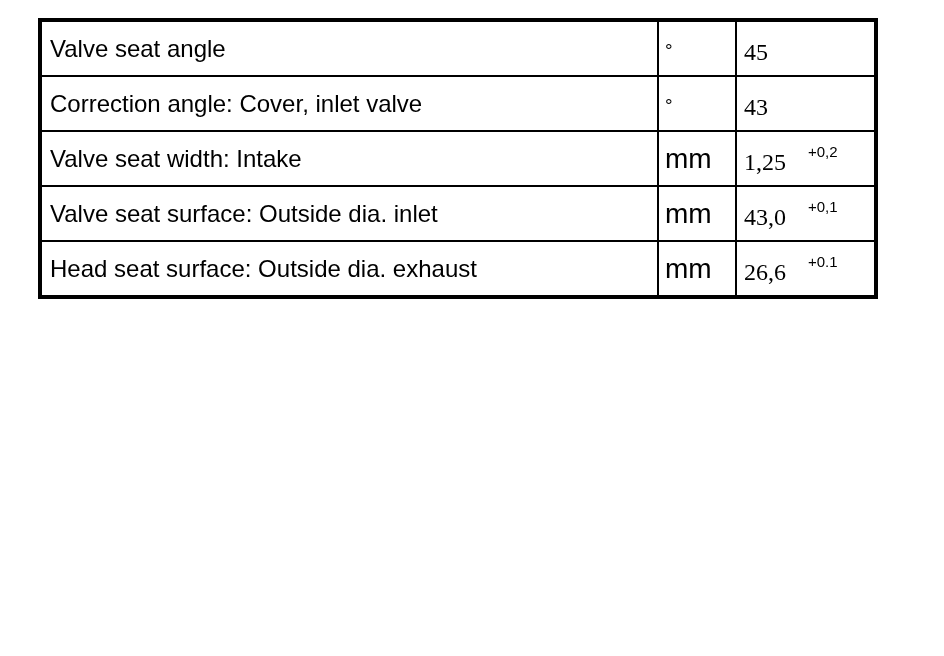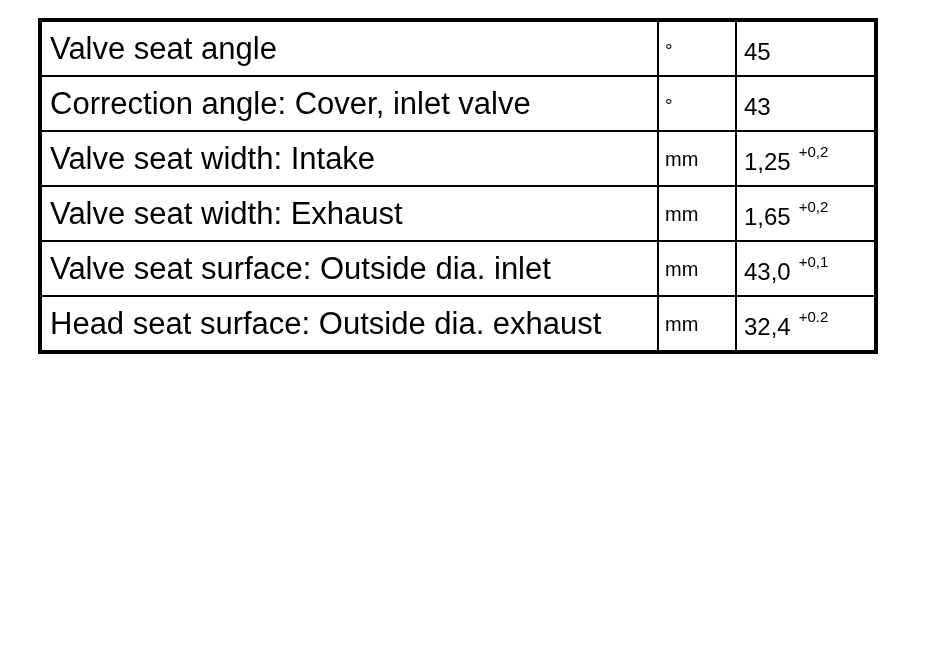--- a/index.html
+++ b/index.html
@@ -38,52 +38,53 @@
     border: 2px solid #000000;
     padding: 0;
     vertical-align: middle;
     height: 53px;
   }
   .col-label { width: 618px; }
   .col-unit  { width: 78px; }
   .col-value { width: 140px; }
 
   .cell-label {
-    font-size: 31px;
+    font-size: 24px;
     padding: 0 20px 0 8px;
     line-height: 28px;
     white-space: nowrap;
   }
   .cell-unit {
-    font-size: 20px;
+    font-size: 28px;
     padding: 0 4px 0 6px;
     line-height: 28px;
   }
   .cell-unit.deg {
     font-size: 19px;
     vertical-align: top;
     padding-top: 4px;
   }
   td.unit-deg {
     vertical-align: top;
   }
   .cell-value {
     font-size: 24px;
     padding: 0 4px 0 7px;
     line-height: 28px;
     white-space: nowrap;
     position: relative;
   }
   .cell-value .num {
     display: inline-block;
+    font-family: Liberation Serif, serif;
   }
   .cell-value .tol {
     font-size: 15px;
     vertical-align: super;
-    margin-left: 8px;
+    margin-left: 22px;
     position: relative;
     top: -4px;
   }
   .blank-cell { }
 </style>
 </head>
 <body>
 
 <div class="page">
 
@@ -127,31 +128,20 @@
           <div class="cell-label">Valve seat width: Intake</div>
         </td>
         <td class="col-unit">
           <div class="cell-unit">mm</div>
         </td>
         <td class="col-value">
           <div class="cell-value"><span class="num">1,25</span><span class="tol">+0,2</span></div>
         </td>
       </tr>
 
-      <tr>
-        <td class="col-label">
-          <div class="cell-label">Valve seat width: Exhaust</div>
-        </td>
-        <td class="col-unit">
-          <div class="cell-unit">mm</div>
-        </td>
-        <td class="col-value">
-          <div class="cell-value"><span class="num">1,65</span><span class="tol">+0,2</span></div>
-        </td>
-      </tr>
 
 
       <tr>
         <td class="col-label">
           <div class="cell-label">Valve seat surface: Outside dia. inlet</div>
         </td>
         <td class="col-unit">
           <div class="cell-unit">mm</div>
         </td>
         <td class="col-value">
@@ -160,20 +150,20 @@
       </tr>
 
       <tr>
         <td class="col-label">
           <div class="cell-label">Head seat surface: Outside dia. exhaust</div>
         </td>
         <td class="col-unit">
           <div class="cell-unit">mm</div>
         </td>
         <td class="col-value">
-          <div class="cell-value"><span class="num">32,4</span><span class="tol">+0.2</span></div>
+          <div class="cell-value"><span class="num">26,6</span><span class="tol">+0.1</span></div>
         </td>
       </tr>
 
     </tbody>
   </table>
 
 </div>
 
 </body></html>

